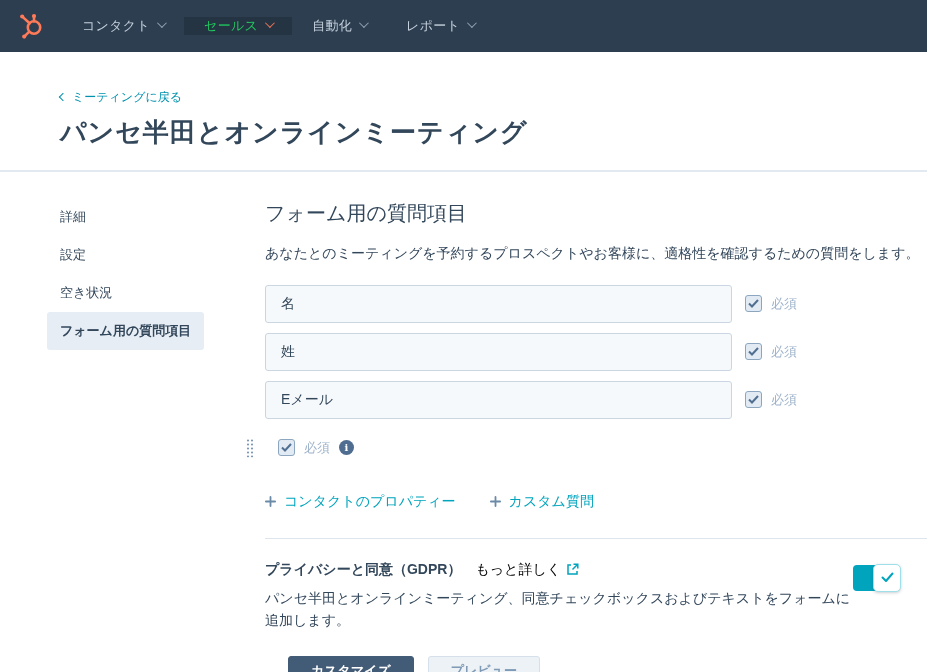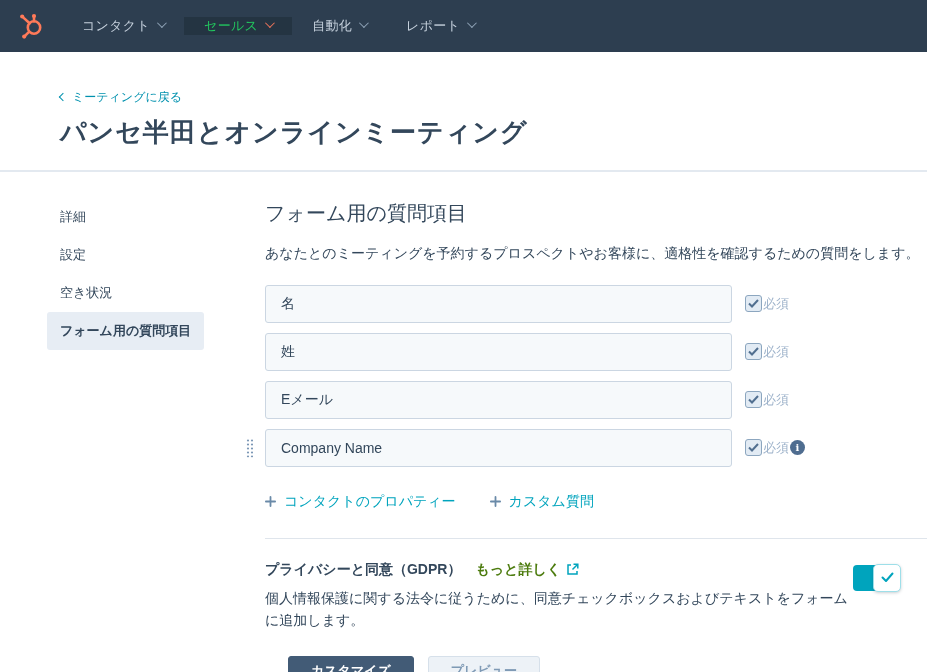--- a/index.html
+++ b/index.html
@@ -34,21 +34,21 @@
   .side-item.active { background:#e7edf4; font-weight:700; display:inline-block; }
 
   .main { flex:1; padding-right:47px; }
   .main h2 { font-size:20px; font-weight:400; color:#33475b; margin-top:2px; }
   .desc { font-size:14px; font-weight:500; color:#33475b; margin:18px 0 22px; }
 
   
   .field-row { position:relative; display:flex; align-items:center; margin-bottom:10px; height:38px; }
   .fake-input { width:467px; height:38px; background:#f6f9fb; border:1px solid #cbd6e2; border-radius:3px;
     display:flex; align-items:center; padding:0 15px; font-size:14px; color:#33475b; cursor:text; }
-  .req-wrap { display:flex; align-items:center; gap:1px; margin-left:13px; }
+  .req-wrap { display:flex; align-items:center; gap:9px; margin-left:13px; }
   .checkbox { width:17px; height:17px; border:1.5px solid #8ca6bf; background:#e2ebf4; border-radius:3px;
     display:flex; align-items:center; justify-content:center; cursor:pointer; flex:0 0 auto; }
   .req-label { font-size:13px; color:#9db2ca; }
   .drag-handle { position:absolute; left:-19px; top:50%; transform:translateY(-50%); cursor:grab;
     display:flex; }
   .info-badge { width:15px; height:15px; border-radius:50%; background:#4f6d90; color:#fff;
     display:inline-flex; align-items:center; justify-content:center; font-size:10px; font-weight:700;
     font-family:"DejaVu Serif",serif; cursor:pointer; }
   .info-badge::after { content:"i"; }
 
@@ -56,21 +56,21 @@
   .add-links { display:flex; gap:34px; margin:26px 0 0; }
   .add-link { display:inline-flex; align-items:center; gap:8px; color:#00a4bd; font-size:14px;
     font-weight:500; cursor:pointer; text-decoration:none; }
   .mid-divider { border:none; border-top:1px solid #dfe5ec; margin:27px 0 0; }
 
   
   .gdpr { display:flex; justify-content:space-between; margin-top:22px; }
   .gdpr-text { width:588px; }
   .gdpr-title-row { display:flex; align-items:flex-end; gap:14px; font-size:14px; }
   .gdpr-title { font-weight:600; color:#33475b; }
-  .learn-more { display:inline-flex; align-items:center; gap:5px; color:#4d7c0f; font-weight:700;
+  .learn-more { display:inline-flex; align-items:center; gap:5px; color:#000000; font-weight:400;
     cursor:pointer; text-decoration:none; }
   .gdpr-desc { font-size:14px; font-weight:500; color:#33475b; line-height:22px; margin-top:8px; }
 
   .toggle { position:relative; width:45px; height:26px; background:#00a4bd; border-radius:4px;
     margin:4px 32px 0 0; cursor:pointer; flex:0 0 auto; }
   .toggle-knob { position:absolute; right:-3px; top:-1px; width:28px; height:28px; background:#fff;
     border:1px solid #9edfe9; border-radius:5px; box-shadow:0 1px 3px rgba(45,62,80,.25);
     display:flex; align-items:center; justify-content:center; }
 
   
@@ -189,21 +189,20 @@
               <circle cx="6" cy="6" r="1.1"></circle>
             <circle cx="2" cy="10" r="1.1"></circle>
               <circle cx="6" cy="10" r="1.1"></circle>
             <circle cx="2" cy="14" r="1.1"></circle>
               <circle cx="6" cy="14" r="1.1"></circle>
             <circle cx="2" cy="18" r="1.1"></circle>
               <circle cx="6" cy="18" r="1.1"></circle>
           </g>
         </svg>
       </span>
-      <div class="fake-input">Company Name</div>
       <div class="req-wrap">
         <span class="checkbox">
           <svg width="11" height="9" viewBox="0 0 11 9">
             <polyline points="1,4.5 4,7.5 10,1" fill="none" stroke="#516f90" stroke-width="2"></polyline>
           </svg>
         </span>
         <span class="req-label">必須</span>
         <span class="info-badge"></span>
       </div>
     </div>
@@ -239,21 +238,21 @@
             <span>もっと詳しく</span>
             <svg width="13" height="13" viewBox="0 0 13 13">
               <g fill="none" stroke="#00a4bd" stroke-width="1.5">
                 <polyline points="5,2 2,2 2,11 11,11 11,8"></polyline>
                 <line x1="6.5" y1="6.5" x2="11.2" y2="1.8"></line>
                 <polyline points="7.5,1.2 11.8,1.2 11.8,5.5"></polyline>
               </g>
             </svg>
           </a>
         </div>
-        <p class="gdpr-desc">個人情報保護に関する法令に従うために、同意チェックボックスおよびテキストをフォームに追加します。</p>
+        <p class="gdpr-desc">パンセ半田とオンラインミーティング、同意チェックボックスおよびテキストをフォームに追加します。</p>
       </div>
       <div class="toggle">
         <div class="toggle-knob">
           <svg width="13" height="11" viewBox="0 0 13 11">
             <polyline points="1.5,5.5 5,9 11.5,1.5" fill="none" stroke="#00a4bd" stroke-width="2" stroke-linecap="round" stroke-linejoin="round"></polyline>
           </svg>
         </div>
       </div>
     </div>
 

